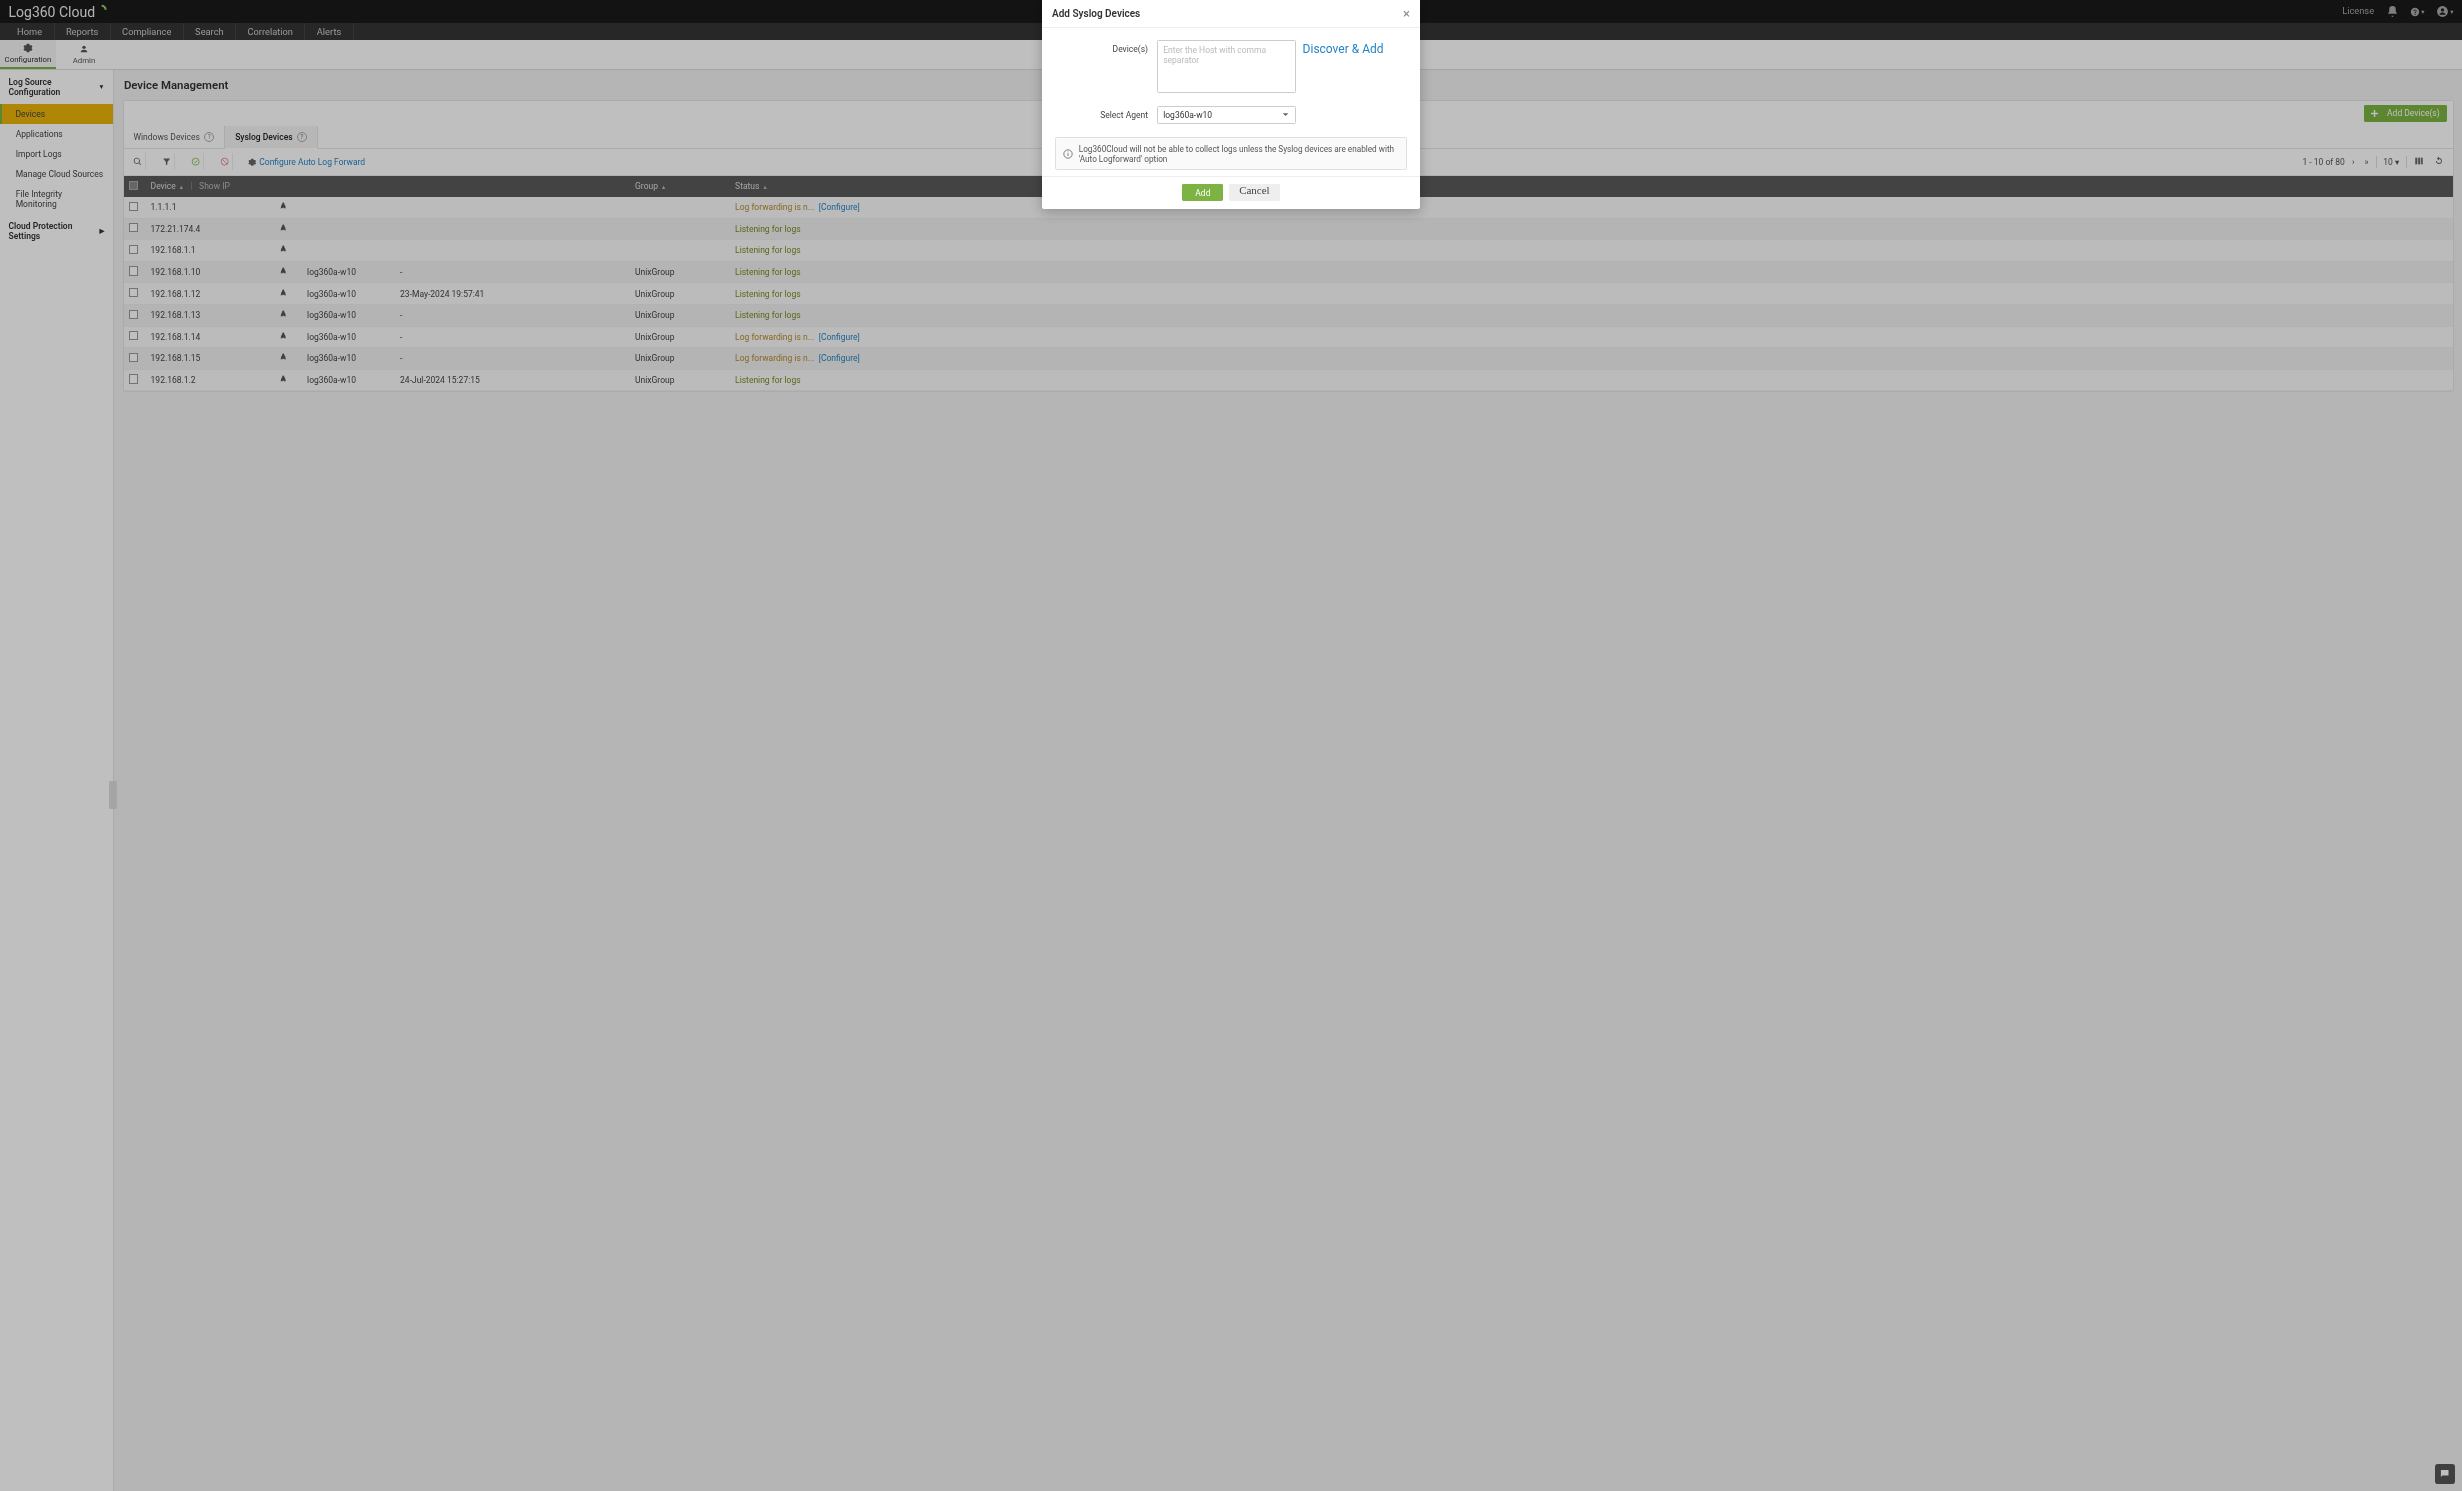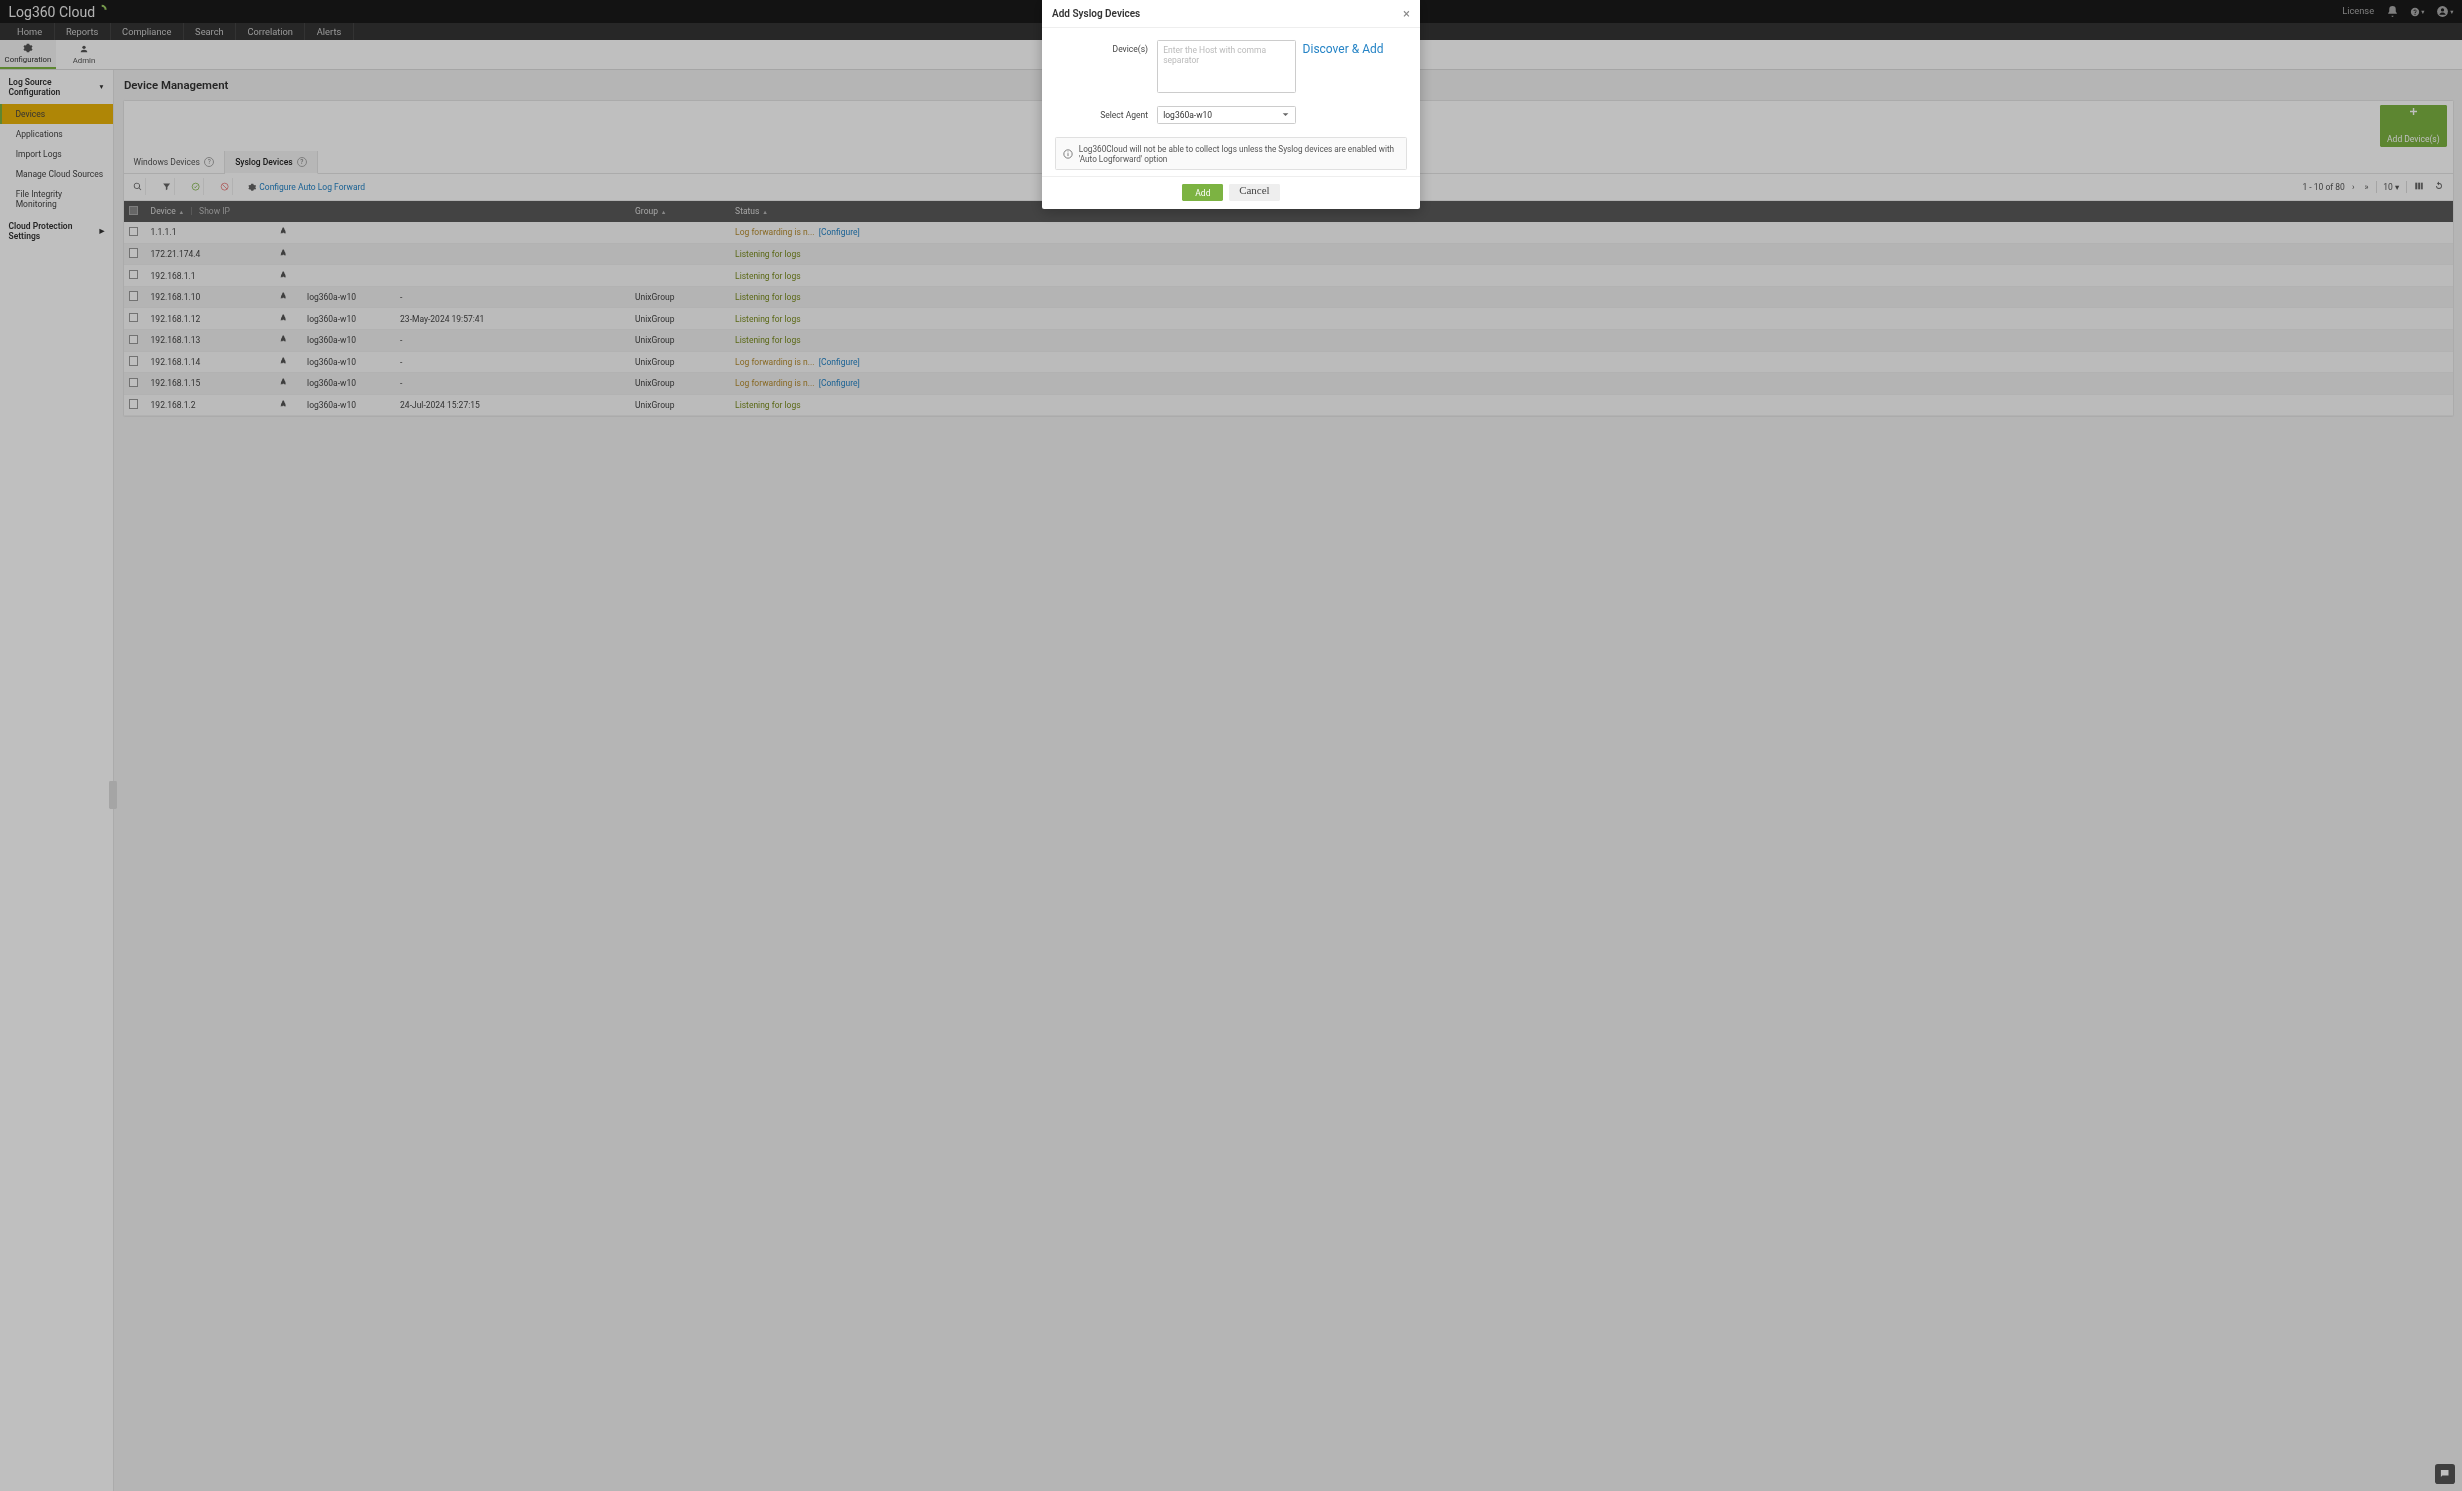--- a/index.html
+++ b/index.html
@@ -44,21 +44,21 @@
   .help-circle { width:10px; height:10px; border:0.7px solid #aaa; border-radius:50%; display:inline-flex; align-items:center; justify-content:center; font-size:6.4px; color:#888;}
 
   .toolbar { display:flex; align-items:center; padding:4.3px 5.7px; border-bottom:0.7px solid #eee; gap:12px;}
   .tool-btn { width:17px; height:17px; display:flex; align-items:center; justify-content:center; border-right:0.7px solid #eee; cursor:pointer; color:#555;}
   .tool-btn.green svg { fill:#7cb342;}
   .tool-btn.red svg { fill:#e57373;}
   .tool-btn svg{width:9.3px;height:9.3px;fill:#666;}
   .toolbar-link { color:#2684c6; font-size:8.5px; margin-left:2.8px; cursor:pointer; display:flex; align-items:center; gap:2.8px;}
   .toolbar-link svg { width:8.5px;height:8.5px;fill:#666;}
   .toolbar-spacer{flex:1;}
-  .btn-primary { background:#7cb342; color:#fff; padding:3.6px 7.1px; border-radius:1.4px; font-size:8.5px; cursor:pointer; display:flex; align-items:center; gap:18px;flex-direction:column;}
+  .btn-primary { background:#7cb342; color:#fff; padding:3.6px 7.1px; border-radius:1.4px; font-size:8.5px; cursor:pointer; display:flex; align-items:center; gap:9px;}
   .btn-primary svg{width:7.1px;height:7.1px;fill:#fff;}
   .pag { display:flex; align-items:center; gap:4.3px; font-size:8.5px; color:#555;}
   .pag-btn{cursor:pointer; padding:1.4px 2.8px;}
   .pag-sep { width:0.7px; height:11.4px; background:#ddd;}
 
   
   table { width:100%; border-collapse:collapse; font-size:8.5px;}
   thead { background:#5a5a5a; color:#ddd;}
   th { text-align:left; padding:5px 5.7px; font-weight:400;}
   th .sort{font-size:5.7px; margin-left:2.8px; opacity:.7;}

